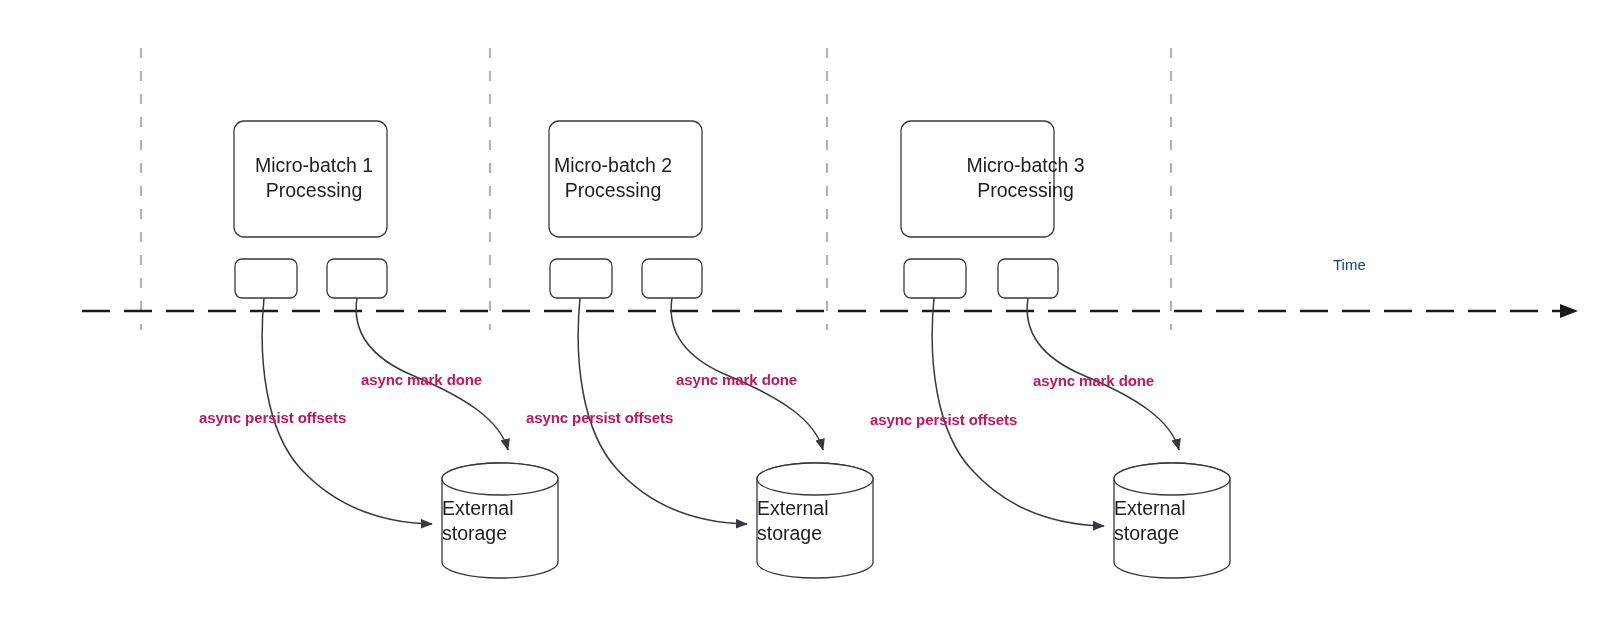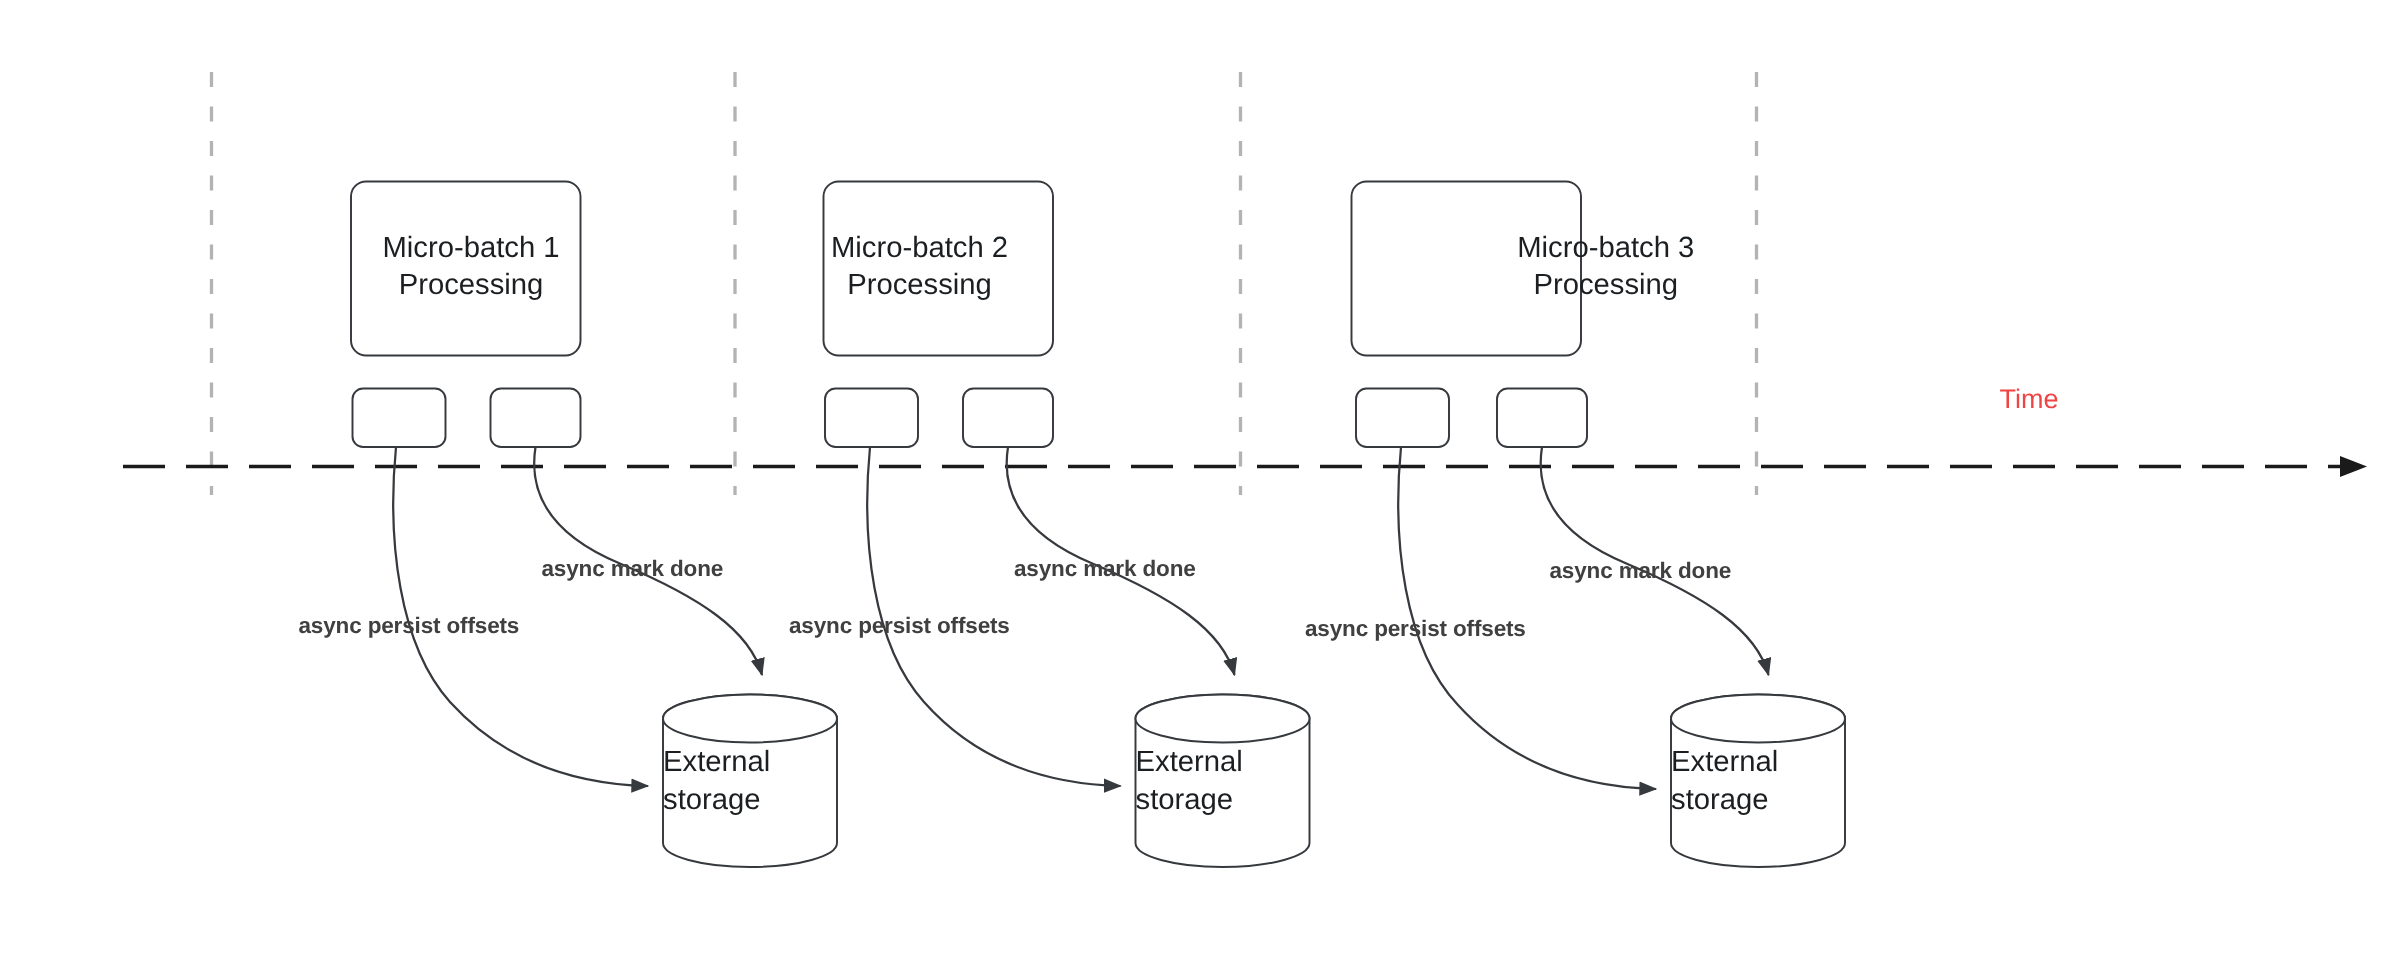--- a/index.html
+++ b/index.html
@@ -30,28 +30,28 @@
     line-height: 25px;
     color: #1c1f22;
     text-align: center;
     white-space: pre-line;
     pointer-events: none;
   }
   .conn-label {
     position: absolute;
     font-size: 15px;
     font-weight: bold;
-    color: #404040;
+    color: #be185d;
     white-space: nowrap;
     letter-spacing: -0.1px;
   }
   .axis-label {
     position: absolute;
-    font-size: 18px;
-    color: #ef4444;
+    font-size: 15px;
+    color: #0c4a6e;
     white-space: nowrap;
   }
   .store-label {
     position: absolute;
     font-size: 19.5px;
     line-height: 25px;
     color: #1c1f22;
     text-align: left;
     white-space: pre-line;
   }
@@ -109,20 +109,20 @@
       <div class="conn-label" style="left: 199px; top: 409px;">async persist offsets</div>
       <div class="conn-label" style="left: 361px; top: 371px;">async mark done</div>
       <div class="store-label" style="left: 442px; top: 495.5px; width: 116px;">External
 storage</div>
       <div class="box-label" style="left: 549px; top: 153px; width: 128px;">Micro-batch 2
 Processing</div>
       <div class="conn-label" style="left: 526px; top: 409px;">async persist offsets</div>
       <div class="conn-label" style="left: 676px; top: 371px;">async mark done</div>
       <div class="store-label" style="left: 757px; top: 495.5px; width: 116px;">External
 storage</div>
-      <div class="box-label" style="left: 946px; top: 153px; width: 153px; padding-left: 48px;">Micro-batch 3
+      <div class="box-label" style="left: 901px; top: 153px; width: 153px; padding-left: 48px;">Micro-batch 3
 Processing</div>
       <div class="conn-label" style="left: 870px; top: 411px;">async persist offsets</div>
       <div class="conn-label" style="left: 1033px; top: 372px;">async mark done</div>
       <div class="store-label" style="left: 1114px; top: 495.5px; width: 116px;">External
 storage</div>
     </div>
 </div>
 
 </body></html>

